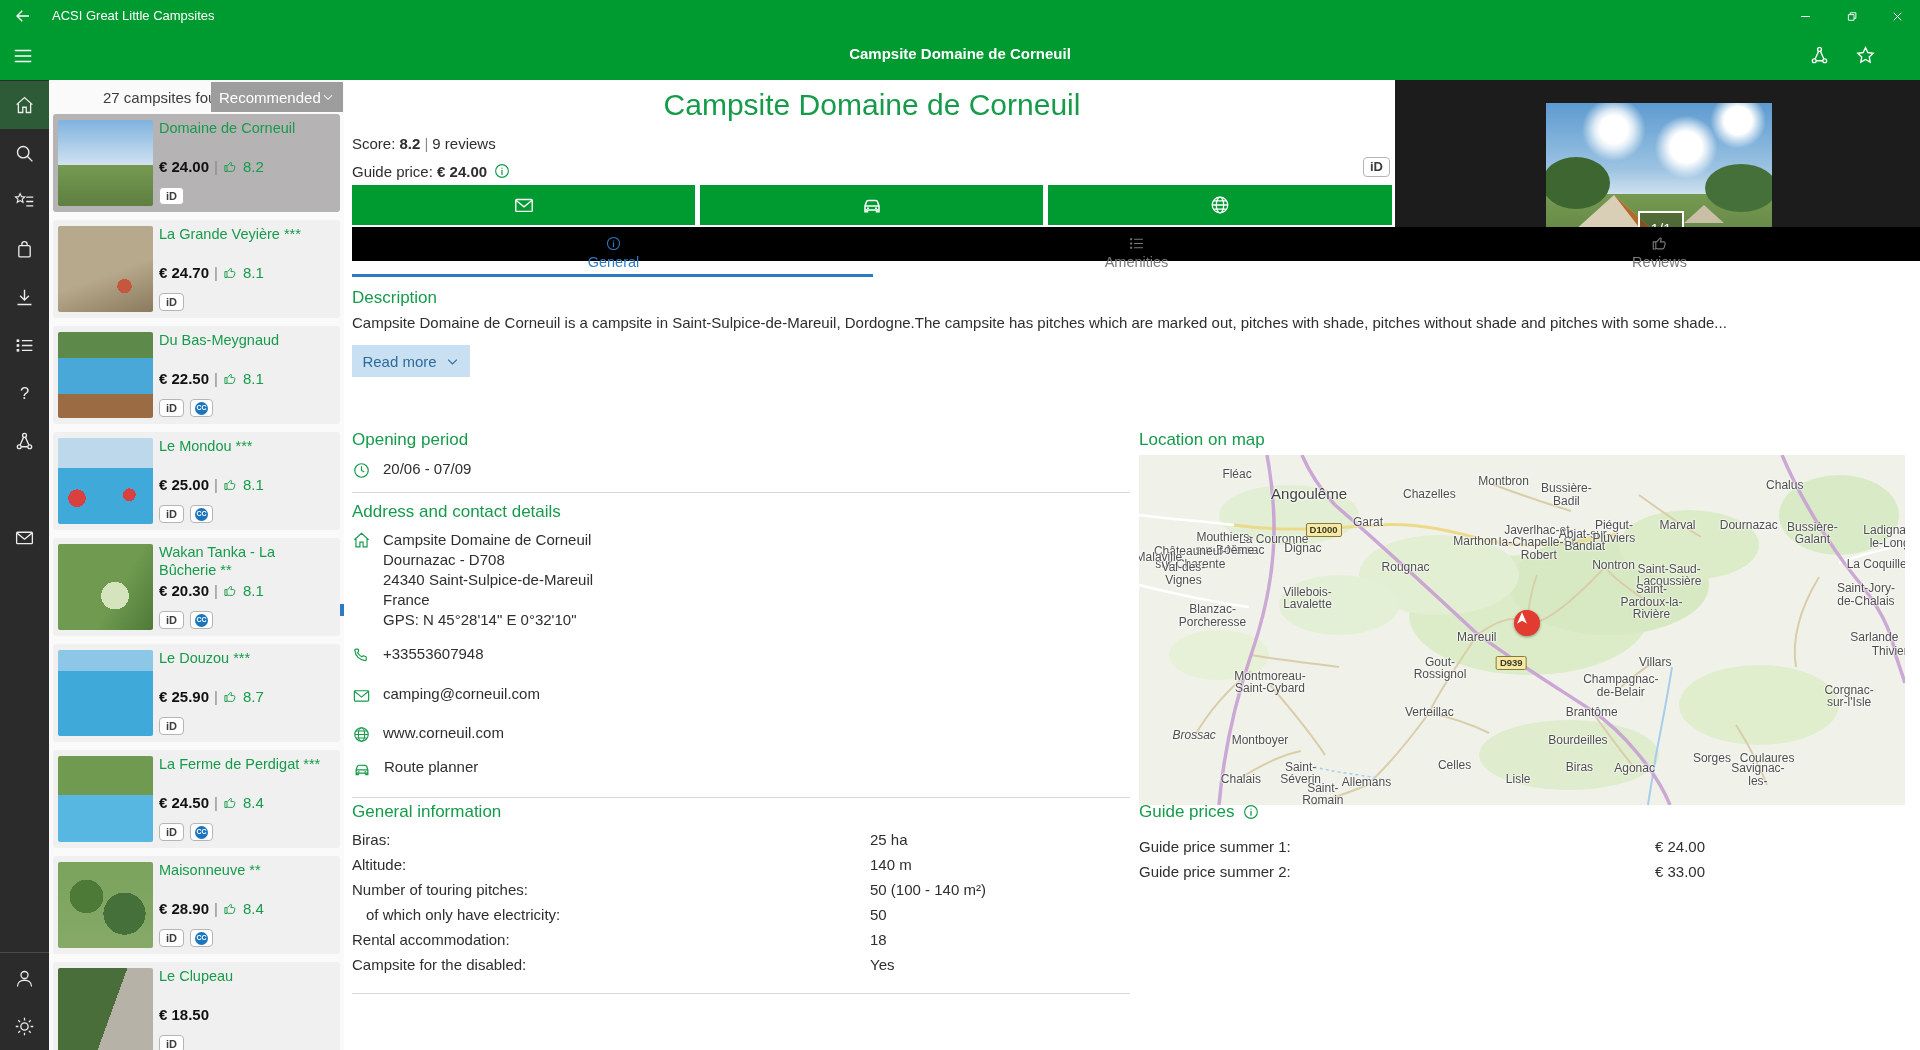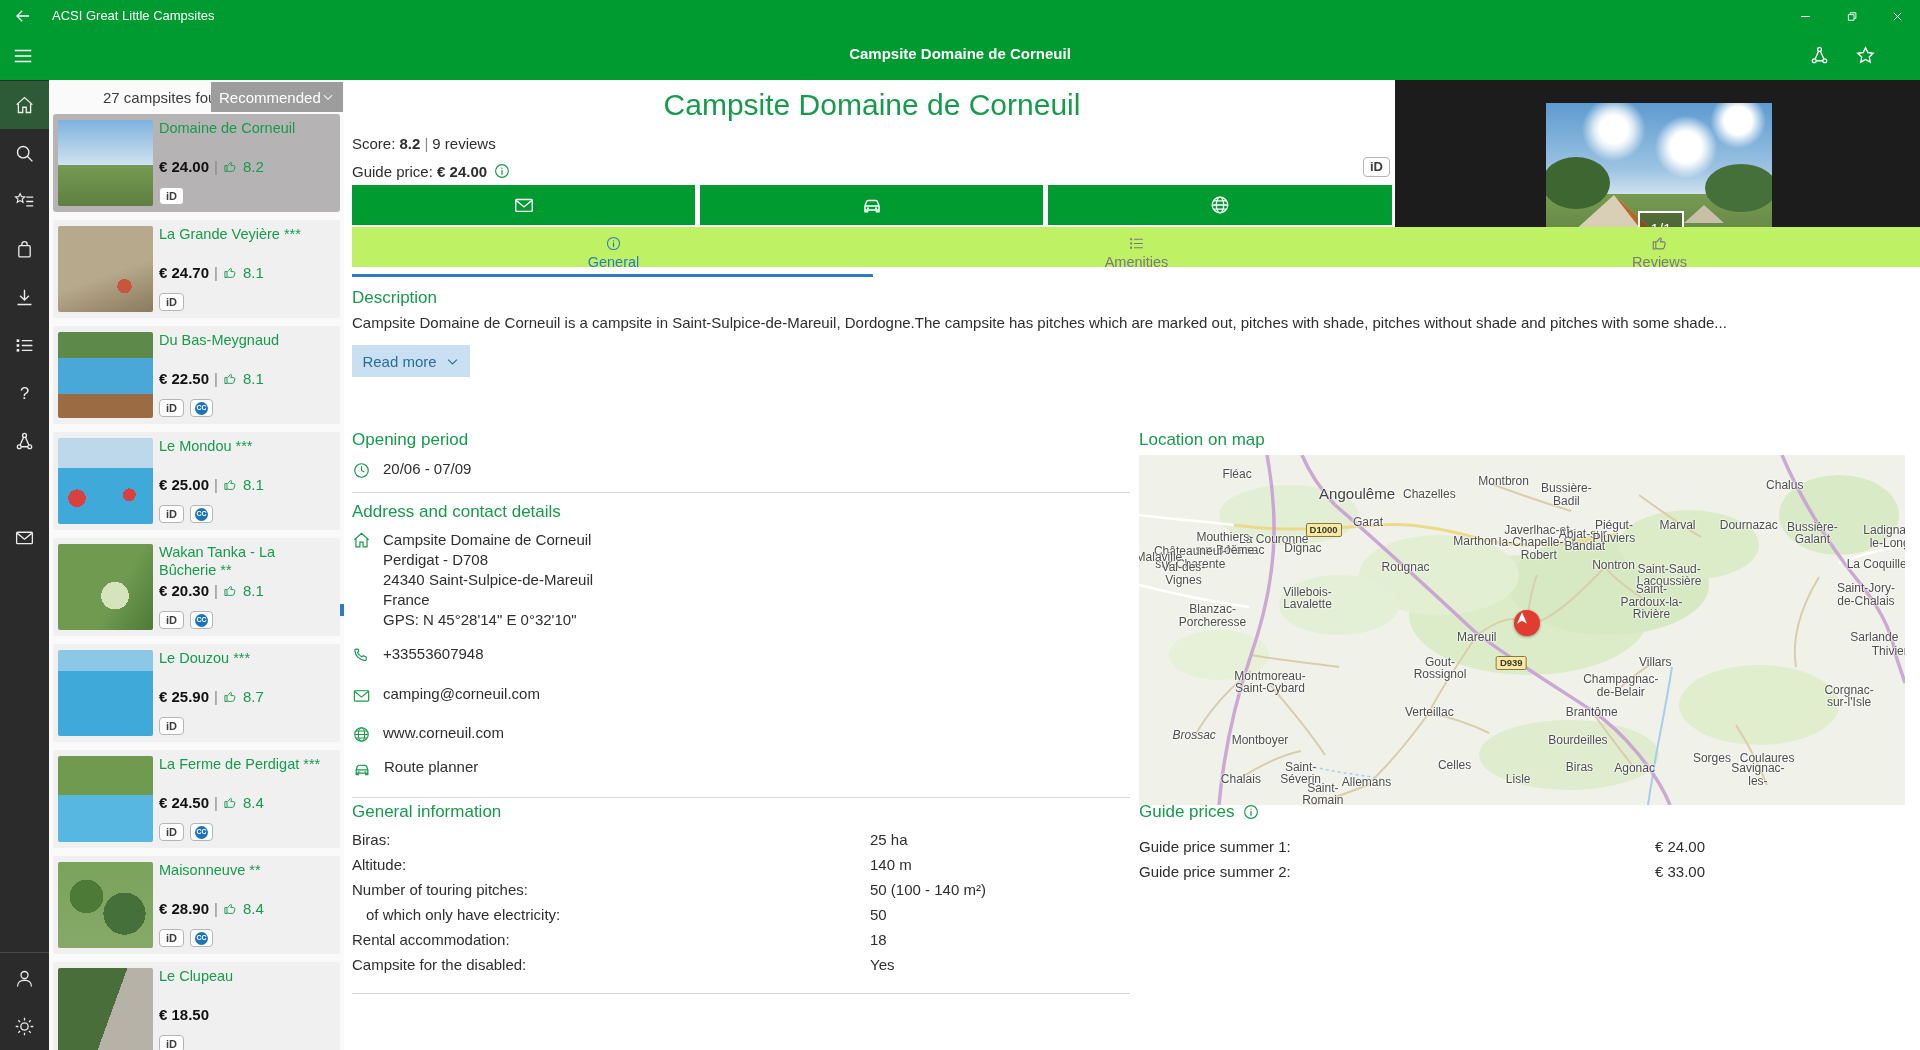--- a/index.html
+++ b/index.html
@@ -69,21 +69,21 @@
   #photostrip{left:1395px;top:80px;width:525px;height:147px;background:#1c1c1c;}
   #photo-main{position:absolute;left:151px;top:0;width:226px;height:147px;overflow:hidden;
     background:radial-gradient(circle at 30% 18%,#fff 0 7%,rgba(255,255,255,.75) 10%,transparent 16%),
                radial-gradient(circle at 62% 30%,#fff 0 9%,rgba(255,255,255,.7) 12%,transparent 18%),
                radial-gradient(circle at 85% 12%,#fff 0 6%,transparent 12%),
                linear-gradient(#5d9bd0 0%,#9cc3e2 45%,#cfe2ef 62%,#769a52 62%,#5e7f41 100%);margin-top:23px;}
   #photo-counter{position:absolute;left:92px;top:108px;width:42px;height:30px;border:2px solid #fff;
     background:rgba(0,0,0,.25);color:#fff;font-size:15px;display:flex;align-items:center;justify-content:center;}
 
   
-  #tabbar{left:352px;top:227px;width:1568px;height:40px;background:#bef264;}
+  #tabbar{left:352px;top:227px;width:1568px;height:34px;background:#000000;}
   .tab{position:absolute;top:0;width:523px;height:50px;display:flex;flex-direction:column;align-items:center;justify-content:center;gap:2px;
     color:#7a7a7a;font-size:14.5px;}
   .tab.active{color:#2e7bc4;}
   #tab-underline{position:absolute;left:0;top:47px;width:521px;height:3px;background:#2e7bc4;}
 
   
   .h-green{position:absolute;font-size:17px;color:#169b4b;}
   .sep{position:absolute;height:1px;background:#d8d8d8;}
   #desc-text{left:352px;top:314px;width:1553px;font-size:15px;white-space:nowrap;overflow:hidden;color:#2e2e2e;}
   #readmore{left:352px;top:345px;width:118px;height:32px;background:#c9e0f2;color:#2a6b9c;font-size:15px;
@@ -564,21 +564,21 @@
   </div>
   <div class="sep" style="left:352px;top:492px;width:778px"></div>
 
   <div class="h-green" style="left:352px;top:502px">Address and contact details</div>
   <div class="row-ic" style="left:352px;top:530px">
     <svg class="ico" width="19" height="19">
         <use href="#i-home"></use>
       </svg>
     <div class="addr-lines" id="addr-lines">
         <div>Campsite Domaine de Corneuil</div>
-        <div>Perdigat - D708</div>
+        <div>Dournazac - D708</div>
         <div>24340 Saint-Sulpice-de-Mareuil</div>
         <div>France</div>
         <div>GPS: N 45°28'14" E 0°32'10"</div>
       </div>
   </div>
   <div class="row-ic" style="left:352px;top:645px">
     <svg class="ico" width="19" height="19">
         <use href="#i-phone"></use>
       </svg>
     <span>+33553607948</span>
@@ -679,21 +679,21 @@
         <path d="M128 0 C140 65 138 125 112 200 C95 250 84 305 80 350"></path>
         <path d="M196 50 C176 28 168 12 163 0"></path>
         <path d="M196 50 C240 88 305 148 335 176 C362 198 425 237 452 255 C485 277 518 318 531 350"></path>
         <path d="M643 0 C662 45 692 92 716 122 C741 152 753 178 756 198 L766 228"></path>
       </g>
     </svg>
     <div id="map-labels">
         <div class="map-label" style="left: 12.8%; top: 5.5%;">
           <div>Fléac</div>
         </div>
-        <div class="map-label lg" style="left: 22.2%; top: 11%; margin-left: 48px;">
+        <div class="map-label lg" style="left: 22.2%; top: 11%;">
           <div>Angoulême</div>
         </div>
         <div class="map-label" style="left: 37.9%; top: 11%;">
           <div>Chazelles</div>
         </div>
         <div class="map-label" style="left: 47.6%; top: 7.5%;">
           <div>Montbron</div>
         </div>
         <div class="map-label" style="left: 55.8%; top: 11.5%;">
           <div>Bussière-</div>

